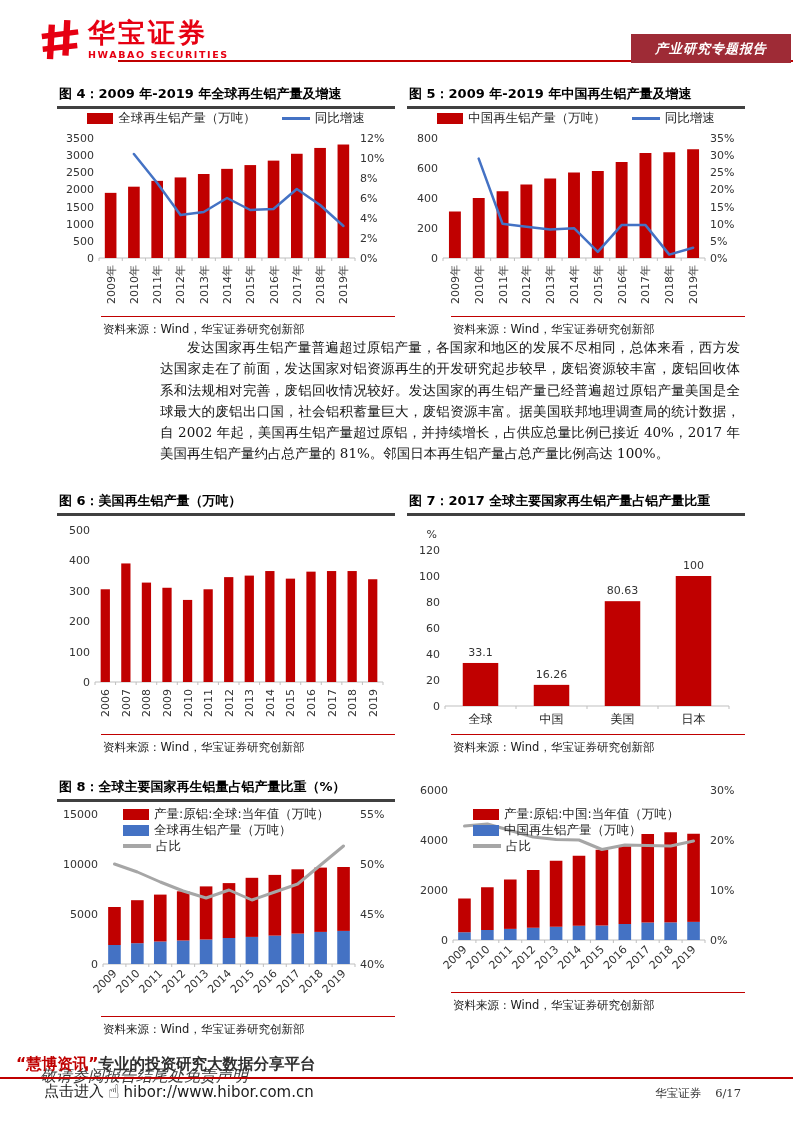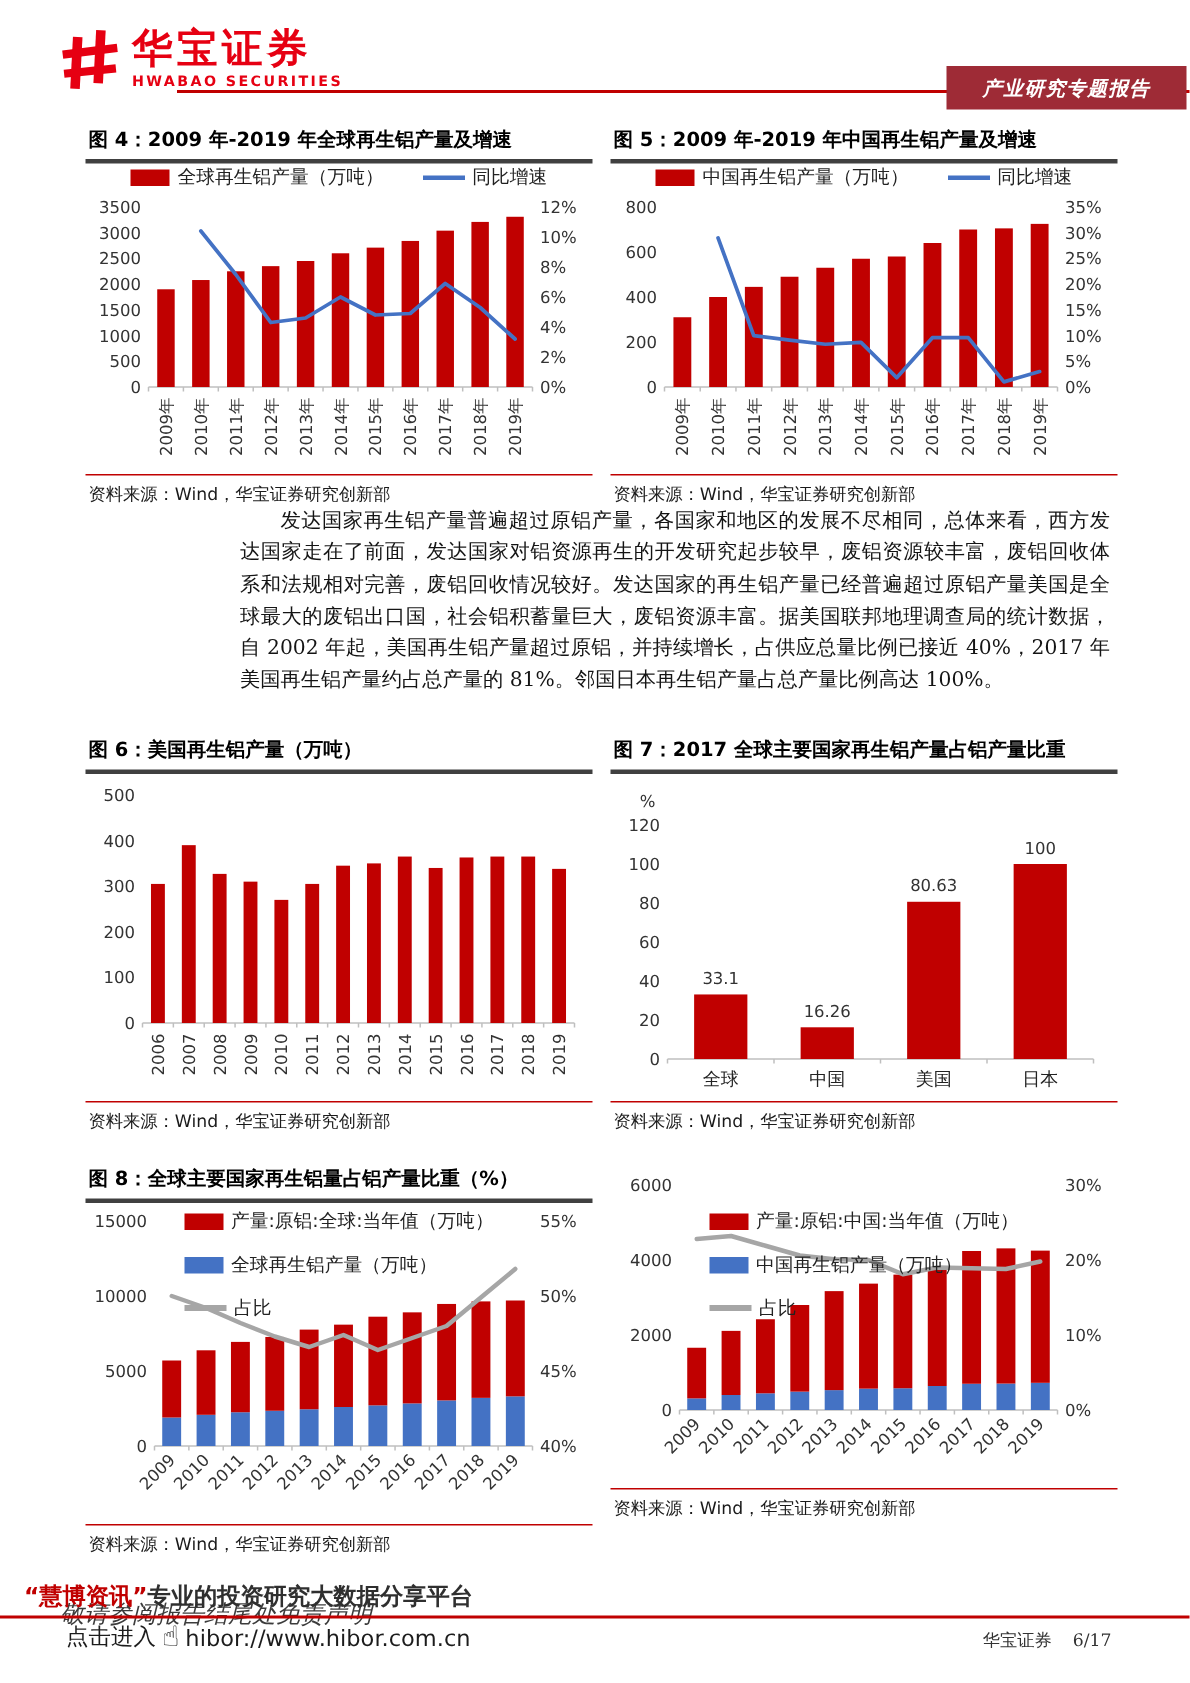--- a/index.html
+++ b/index.html
@@ -9,37 +9,37 @@
     font-family:"DejaVu Sans","Liberation Sans",sans-serif; color:#111;
   }
 
   
   .logo-block { position:absolute; left:40px; top:18px; display:flex; align-items:flex-start; gap:8px; }
   .logo-texts { display:flex; flex-direction:column; }
   .logo-cn { font-size:27px; font-weight:bold; color:#e60012; letter-spacing:3px; line-height:30px; }
   .logo-en { font-size:9.5px; font-weight:bold; color:#e60012; letter-spacing:1.6px; margin-top:1px; }
   .header-rule { position:absolute; left:118px; top:60px; width:675px; height:2px; background:#c00000; }
   .report-badge {
-    position:absolute; left:631px; top:44px; width:160px; height:29px;
+    position:absolute; left:631px; top:34px; width:160px; height:29px;
     background:#9e2b36; color:#fff; font-size:13px; font-weight:bold; font-style:italic;
     display:flex; align-items:center; justify-content:center; letter-spacing:1px;
   }
 
   
   .panel { position:absolute; width:338px; }
   .panel-title {
     font-size:13px; font-weight:bold; color:#000; line-height:17px;
     border-bottom:3px solid #404040; padding:0 0 4px 2px;
   }
   .source {
     border-top:1.5px solid #c00000; margin-top:2px;
-    font-size:11.5px; color:#1a1a1a; padding:5px 0 0 2px;
+    font-size:11.5px; color:#1a1a1a; padding:5px 0 0 2px;margin-left:44px;
   }
   .legend-row { display:flex; justify-content:center; align-items:center; gap:26px; height:19px; font-size:12.5px; color:#222; }
-  .legend-col { position:absolute; left:66px; top:28px; display:flex; flex-direction:column; gap:13px; font-size:12.5px; color:#222; line-height:16px; }
+  .legend-col { position:absolute; left:66px; top:28px; display:flex; flex-direction:column; gap:0; font-size:12.5px; color:#222; line-height:16px; }
   .legend-item { display:flex; align-items:center; }
   .sw-rect { width:26px; height:11px; display:inline-block; margin-right:5px; flex:none; }
   .sw-line { width:28px; height:3.5px; display:inline-block; margin-right:5px; flex:none; }
   .chart-host { line-height:0; }
   svg text.tick { font-size:11px; fill:#333; }
   svg text.xlab { font-size:11px; fill:#333; }
   svg text.vlab { font-size:12px; fill:#222; }
 
   
   .body-para {

